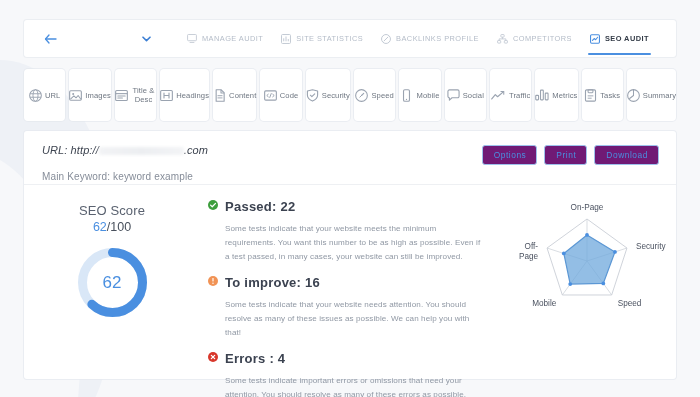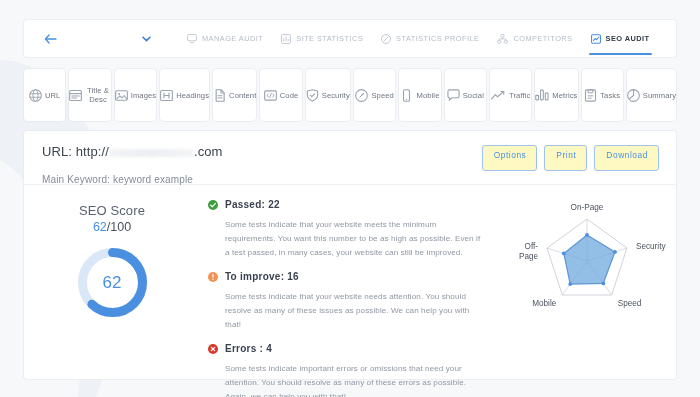--- a/index.html
+++ b/index.html
@@ -92,41 +92,41 @@
     background: #ffffff;
     border-radius: 3px;
     z-index: 2;
     box-shadow: 0 0 0 1px rgba(230,234,240,.8);
   }
   .panel-head {
     position: relative; height: 54px;
     border-bottom: 1px solid #eef0f3;
     padding: 13px 18px 0 18px;
   }
-  .url-line { font-size: 13px; color: #3d4450; letter-spacing: .1px; }
+  .url-line { font-size: 11px; color: #3d4450; letter-spacing: .1px; font-style: italic; }
   .url-line .redact {
     display: inline-block; width: 85px; height: 8px;
     vertical-align: -1px;
     background: linear-gradient(90deg,#f2f3f5,#eceef1,#f3f4f6);
     filter: blur(1.6px);
     border-radius: 2px;
   }
   .kw-line { font-size: 10px; color: #868d99; margin-top: 15px; letter-spacing: .15px; }
   .headbtns {
     position: absolute; right: 17px; top: 14px;
     display: flex; gap: 7px;
   }
   .hbtn {
     border: 1px solid #9dc2ec;
     color: #4a8fe0;
-    background: #fef9c3;
+    background: #701a75;
     font-size: 8.4px;
     letter-spacing: .55px;
     border-radius: 3px;
-    padding: 5px 10px 11px 11px;
+    padding: 5px 10px 5px 11px;
     cursor: pointer;
     font-family: "Liberation Sans", sans-serif;
     line-height: 1;
   }
 
   
   .panel-body {
     display: flex;
     padding: 10px 0 0 0;
     height: 193px;
@@ -153,21 +153,21 @@
   .col-list {
     flex: 1;
     padding: 4px 6px 0 0;
   }
   .srow { display: flex; margin-bottom: 11px; }
   .srow .sic {
     width: 17px; flex: 0 0 17px; padding-top: 1px;
     display: flex; justify-content: flex-start;
   }
   .sbody { flex: 1; }
-  .stitle { font-size: 10px; font-weight: bold; color: #3b4250; letter-spacing: .25px; }
+  .stitle { font-size: 13px; font-weight: bold; color: #3b4250; letter-spacing: .25px; }
   .sdesc {
     font-size: 8.1px; color: #9098a4; line-height: 14px;
     margin-top: 8px; max-width: 272px; letter-spacing: .08px;
   }
 
   .col-radar {
     width: 178px;
     display: flex; align-items: flex-start; justify-content: center;
     padding-top: 4px;
   }
@@ -213,21 +213,21 @@
       <span class="nlabel">SITE STATISTICS</span>
     </div>
 
     <div class="navitem">
       <span class="nicon">
         <svg width="10" height="10" viewBox="0 0 11 11" fill="none">
           <circle cx="5.5" cy="5.5" r="4.9" stroke="currentColor" stroke-width="1.1"></circle>
           <path d="M3.4 7.6L7.6 3.4" stroke="currentColor" stroke-width="1.1" stroke-linecap="round"></path>
         </svg>
       </span>
-      <span class="nlabel">STATISTICS PROFILE</span>
+      <span class="nlabel">BACKLINKS PROFILE</span>
     </div>
 
     <div class="navitem">
       <span class="nicon">
         <svg width="11" height="10" viewBox="0 0 12 11" fill="none">
           <rect x="4.2" y="0.6" width="3.6" height="2.8" rx=".6" stroke="currentColor" stroke-width="1"></rect>
           <rect x="0.6" y="7.2" width="3.4" height="2.8" rx=".6" stroke="currentColor" stroke-width="1"></rect>
           <rect x="8" y="7.2" width="3.4" height="2.8" rx=".6" stroke="currentColor" stroke-width="1"></rect>
           <path d="M6 3.4V5.4M2.3 7.2V5.4H9.7V7.2" stroke="currentColor" stroke-width="1"></path>
         </svg>
@@ -257,38 +257,38 @@
         <ellipse cx="7" cy="7" rx="2.7" ry="6.3" stroke="currentColor" stroke-width="1"></ellipse>
         <path d="M1 5.1h12M1 8.9h12" stroke="currentColor" stroke-width="1"></path>
       </svg>
     </span>
     <span class="clabel">URL</span>
   </div>
 
   <div class="catcard">
     <span class="cicon">
       <svg width="13" height="13" viewBox="0 0 14 14" fill="none">
+        <rect x="0.7" y="1.9" width="12.6" height="10.2" rx="1.2" stroke="currentColor" stroke-width="1.2"></rect>
+        <circle cx="4.5" cy="5.3" r="1.1" fill="currentColor"></circle>
+        <path d="M1.6 11L5.3 7.4l2.3 2.1 2.2-2.5 3 4" stroke="currentColor" stroke-width="1.1" stroke-linejoin="round"></path>
+      </svg>
+    </span>
+    <span class="clabel">Images</span>
+  </div>
+
+  <div class="catcard">
+    <span class="cicon">
+      <svg width="13" height="13" viewBox="0 0 14 14" fill="none">
         <rect x="0.7" y="1.6" width="12.6" height="10.8" rx="1.2" stroke="currentColor" stroke-width="1.2"></rect>
         <path d="M0.7 5h12.6" stroke="currentColor" stroke-width="1.2"></path>
         <path d="M3 7.6h8M3 9.8h5" stroke="currentColor" stroke-width="1.1" stroke-linecap="round"></path>
       </svg>
     </span>
     <span class="clabel">Title &amp;
 Desc</span>
-  </div>
-
-  <div class="catcard">
-    <span class="cicon">
-      <svg width="13" height="13" viewBox="0 0 14 14" fill="none">
-        <rect x="0.7" y="1.9" width="12.6" height="10.2" rx="1.2" stroke="currentColor" stroke-width="1.2"></rect>
-        <circle cx="4.5" cy="5.3" r="1.1" fill="currentColor"></circle>
-        <path d="M1.6 11L5.3 7.4l2.3 2.1 2.2-2.5 3 4" stroke="currentColor" stroke-width="1.1" stroke-linejoin="round"></path>
-      </svg>
-    </span>
-    <span class="clabel">Images</span>
   </div>
 
   <div class="catcard">
     <span class="cicon">
       <svg width="13" height="13" viewBox="0 0 14 14" fill="none">
         <rect x="0.7" y="1.6" width="12.6" height="10.8" rx="1.2" stroke="currentColor" stroke-width="1.2"></rect>
         <path d="M4.3 4.4v5.2M9.7 4.4v5.2M4.3 7h5.4" stroke="currentColor" stroke-width="1.2" stroke-linecap="round"></path>
       </svg>
     </span>
     <span class="clabel">Headings</span>

